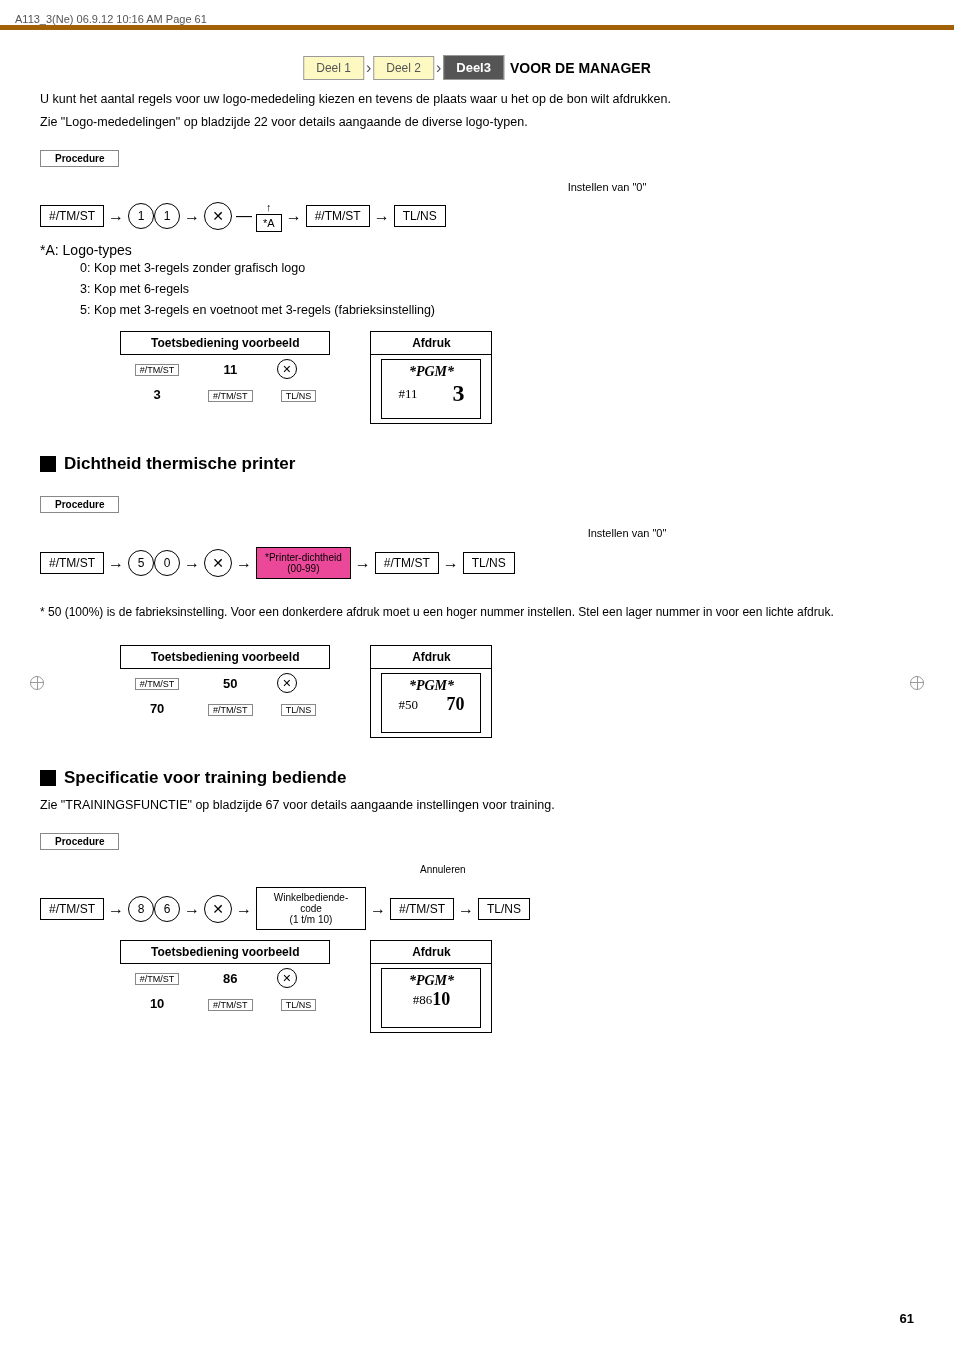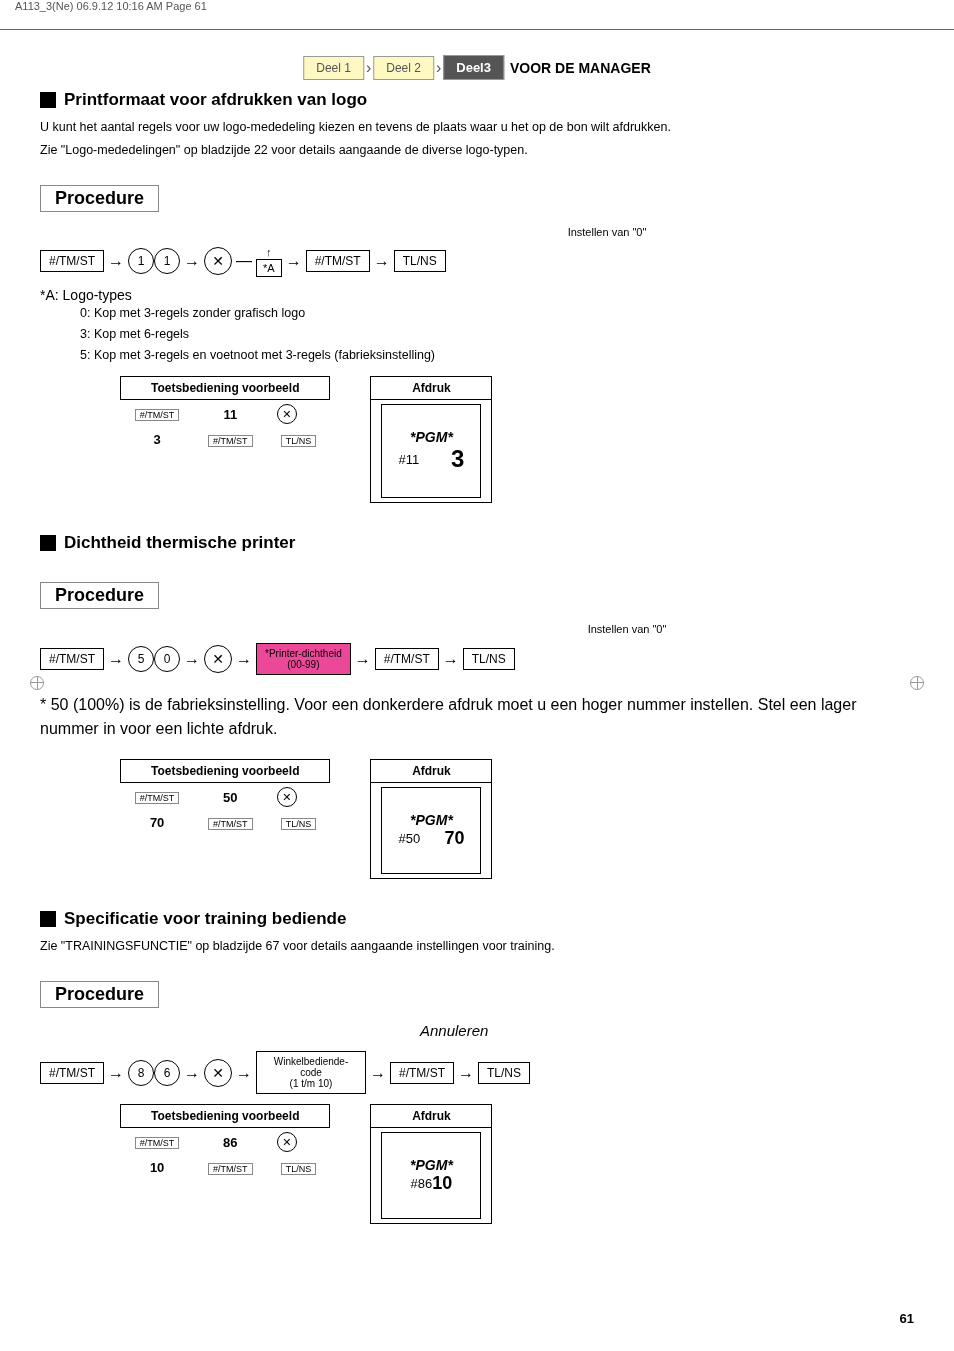--- a/index.html
+++ b/index.html
@@ -22,25 +22,25 @@
     }
 
     
     .header-bar {
       position: absolute;
       top: 0;
       left: 0;
       right: 0;
       height: 30px;
       display: flex;
-      align-items: flex-start;
+      align-items: flex-end;
       padding: 0 15px;
       font-size: 11px;
       color: #555;
-      border-bottom: 1px solid #a16207;
+      border-bottom: 5px solid #a16207;
     }
 
     
     .nav-tabs {
       position: absolute;
       top: 55px;
       left: 50%;
       transform: translateX(-50%);
       display: flex;
       align-items: center;
@@ -109,24 +109,24 @@
       margin-bottom: 4px;
       line-height: 1.5;
     }
 
     
     .procedure-badge {
       display: inline-block;
       border: 1.5px solid #888;
       border-radius: 0;
       padding: 2px 14px;
-      font-size: 18px;
+      font-size: 10px;
       font-weight: bold;
       margin-bottom: 10px;
-      margin-top: 21px;
+      margin-top: 14px;
       background: #fff;
     }
 
     
     .flow-diagram {
       display: flex;
       align-items: center;
       margin: 8px 0 10px 0;
       flex-wrap: nowrap;
       position: relative;
@@ -188,36 +188,37 @@
       padding: 4px 10px;
       text-align: center;
     }
 
     .example-table .bordered-td {
       border: 1px solid #000;
     }
 
     .afdruk-box {
       border: 1.5px solid #000;
-      padding: 24px 16px;
+      padding: 4px 16px;
       font-size: 13px;
       min-width: 100px;
       min-height: 60px;
+      font-family: Liberation Serif, serif;
     }
 
     .afdruk-pgm {
       font-style: italic;
       font-weight: bold;
       font-size: 14px;
     }
 
     
     .footnote {
-      font-size: 16px;
-      margin: 18px 0;
+      font-size: 12px;
+      margin: 24px 0;
       line-height: 1.5;
     }
 
     
     .page-number {
       position: absolute;
       bottom: 25px;
       right: 40px;
       font-size: 13px;
       font-weight: bold;
@@ -270,24 +271,20 @@
     <div class="nav-tab-arrow">›</div>
     <div class="nav-tab active-dark">
       <span>Deel3</span>
     </div>
     <span class="nav-section-title">VOOR DE MANAGER</span>
   </div>
 
   <div class="content">
 
     <div class="section">
-      <div class="section-title">
-        <span class="section-title-square"></span>
-        <span>Printformaat voor afdrukken van logo</span>
-      </div>
       <div class="section-desc">U kunt het aantal regels voor uw logo-mededeling kiezen en tevens de plaats waar u het op de bon wilt afdrukken.</div>
       <div class="section-desc">Zie "Logo-mededelingen" op bladzijde 22 voor details aangaande de diverse logo-typen.</div>
 
       
       <div class="procedure-badge">Procedure</div>
 
       
       <div style="position:relative; margin: 4px 0 8px 0;">
 
         <div style="display:flex; justify-content: center; margin-left: 260px; font-size:11px; margin-bottom:2px;">
@@ -498,21 +495,21 @@
         <span class="section-title-square"></span>
         <span>Specificatie voor training bediende</span>
       </div>
       <div class="section-desc">Zie "TRAININGSFUNCTIE" op bladzijde 67 voor details aangaande instellingen voor training.</div>
 
       <div class="procedure-badge">Procedure</div>
 
       
       <div style="position:relative; margin: 4px 0 8px 0;">
 
-        <div style="display:flex; margin-left: 380px; font-size:15px; margin-bottom:12px;font-style:italic;">
+        <div style="display:flex; margin-left: 380px; font-size:10px; margin-bottom:12px;">
           <span>Annuleren</span>
         </div>
         <div class="flow-diagram">
           <div class="flow-box">
             <span>#/TM/ST</span>
           </div>
           <div class="flow-arrow">→</div>
           <div class="flow-circle">
             <span>8</span>
           </div>

